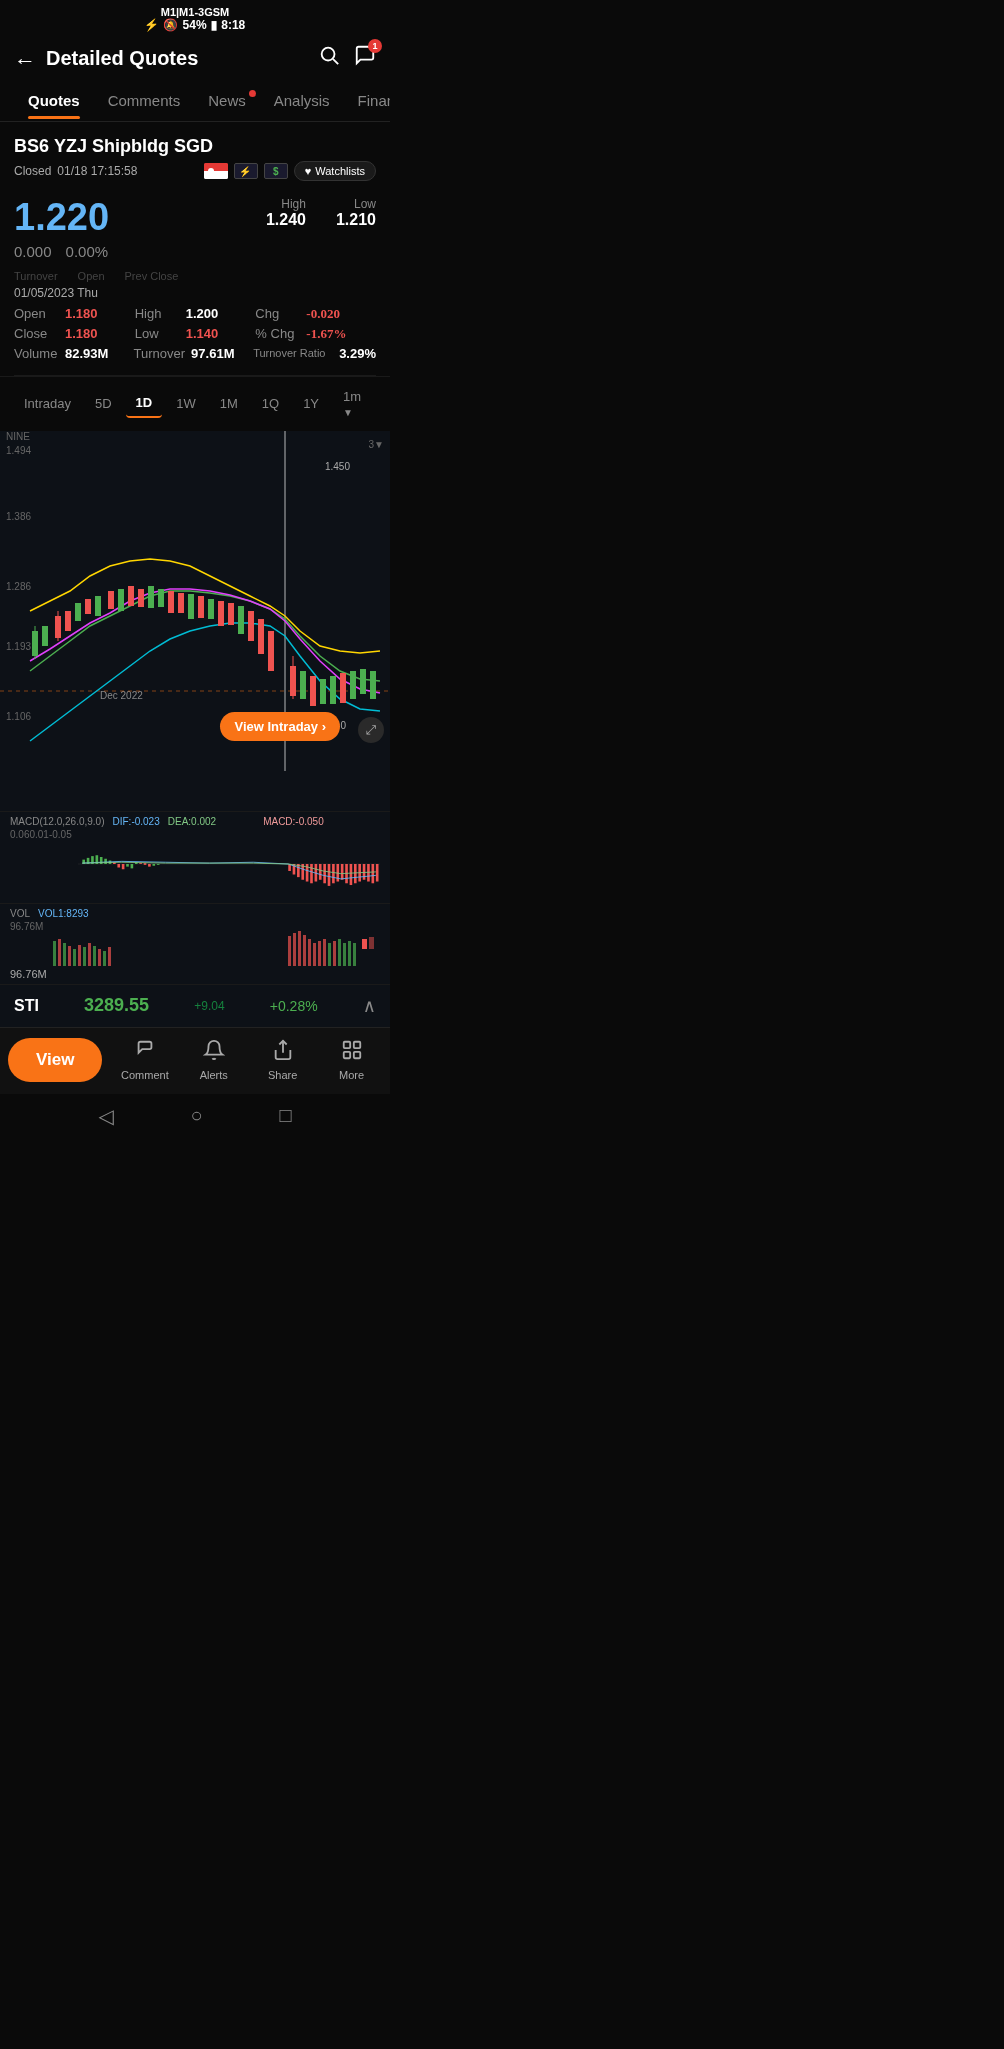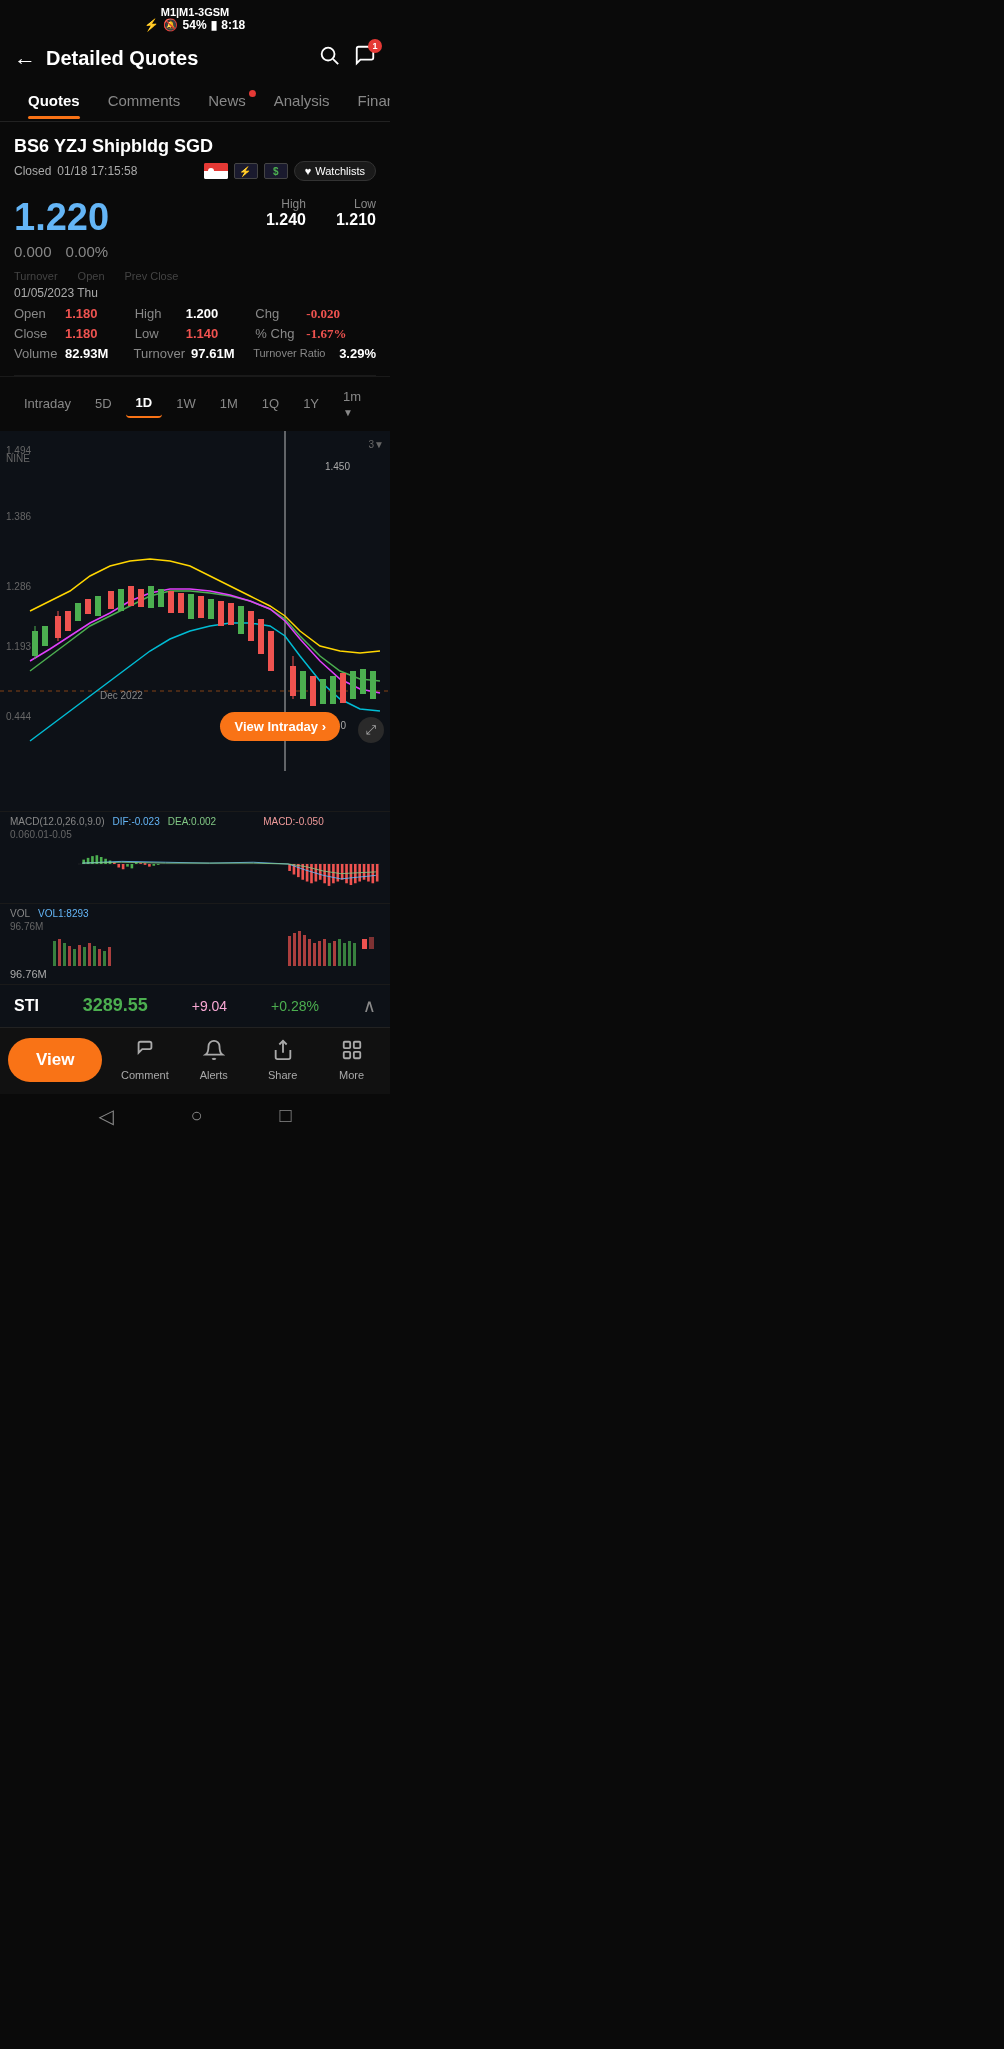--- a/index.html
+++ b/index.html
@@ -394,22 +394,22 @@
       font-size: 16px;
       font-weight: 700;
       color: #fff;
     }
     .ticker-price {
       font-size: 18px;
       font-weight: 700;
       color: #4caf50;
     }
     .ticker-chg {
-      font-size: 14px;
-      color: #f9a8d4;
+      font-size: 12px;
+      color: #15803d;
       text-align: right;
     }
     .ticker-pct {
       font-size: 14px;
       color: #4caf50;
     }
     .ticker-chevron {
       font-size: 18px;
       color: #888;
       cursor: pointer;
@@ -662,28 +662,28 @@
     <div class="chart-tab">
       <span>1m</span>
       <span style="font-size:10px;">▼</span>
     </div>
     <div class="chart-tab" style="font-size:16px;">⚙</div>
   </div>
 </div>
 
 <div class="chart-area">
 
-  <span class="chart-label" style="top:22px;left:6px;">NINE</span>
+  <span class="chart-label" style="top:0;left:6px;">NINE</span>
   <span class="chart-label" style="top:8px;right:6px;">3▼</span>
 
   <span class="chart-label" style="top:14px;left:6px;">1.494</span>
   <span class="chart-label" style="top:80px;left:6px;">1.386</span>
   <span class="chart-label" style="top:150px;left:6px;">1.286</span>
   <span class="chart-label" style="top:210px;left:6px;">1.193</span>
-  <span class="chart-label" style="top:280px;left:6px;">0.444</span>
+  <span class="chart-label" style="top:280px;left:6px;">1.106</span>
   <span class="chart-label" style="top:30px;right:40px;color:#aaa;">1.450</span>
   <span class="chart-label" style="bottom:80px;right:44px;color:#aaa;">1.140</span>
   <span class="chart-label" style="bottom:110px;left:100px;color:#888;">Dec 2022</span>
 
   <svg width="390" height="380" viewBox="0 0 390 380" style="position:absolute;top:0;left:0;">
 
     <line x1="0" y1="260" x2="390" y2="260" stroke="#f97316" stroke-width="1" stroke-dasharray="4,4" opacity="0.5"></line>
 
     <line x1="285" y1="0" x2="285" y2="340" stroke="#ffffff" stroke-width="1" opacity="0.7"></line>
 

